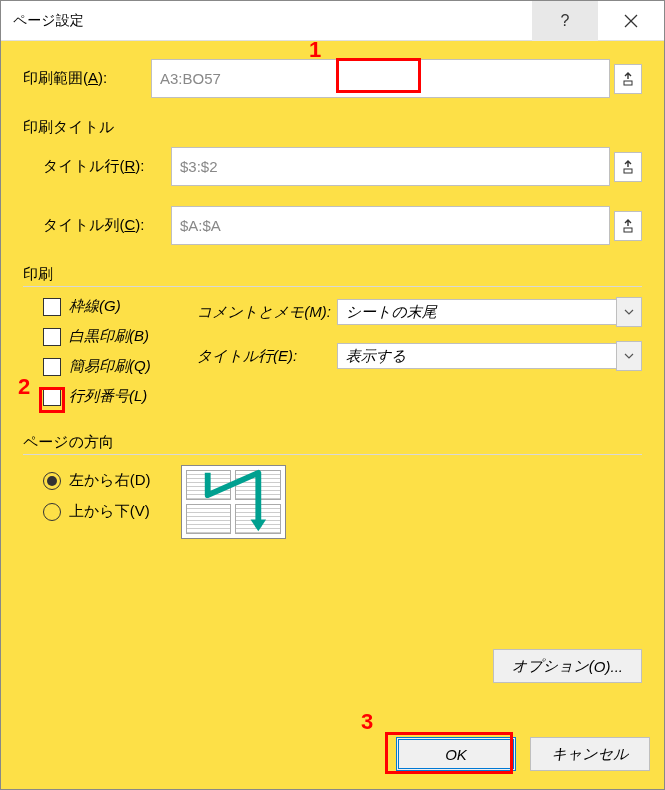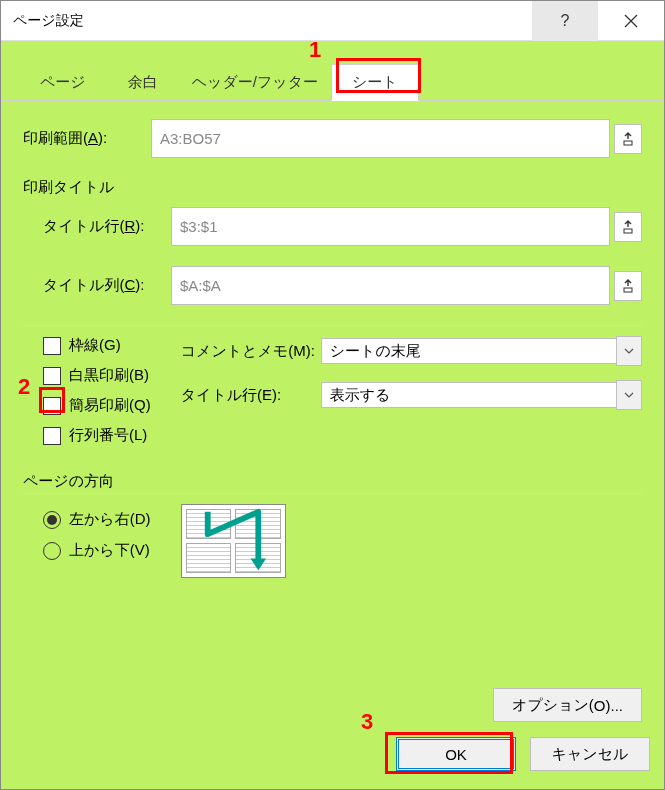--- a/index.html
+++ b/index.html
@@ -6,21 +6,21 @@
   body {
     margin: 0;
     font-family: "Yu Gothic UI", "Meiryo", sans-serif;
     font-size: 14px;
     background: #fff;
   }
   .dialog {
     width: 665px;
     height: 790px;
     border: 1px solid #888;
-    background: #bef264;
+    background: #fde047;
     position: relative;
   }
   .titlebar {
     height: 40px;
     display: flex;
     align-items: center;
     padding-left: 12px;
     background: #fff;
     border-bottom: 1px solid #e0e0e0;
   }
@@ -117,22 +117,23 @@
     margin-bottom: 2px;
     position: relative;
   }
   .fieldset-line {
     border: none;
     border-top: 1px solid #d8d8d8;
     margin: 0 0 10px 0;
   }
   .print-section {
     display: flex;
-    gap: 30px;
+    gap: 46px;
     align-items: flex-start;
+    font-style: italic;
   }
   .checkbox-col { flex: 0 0 auto; }
   .check-row {
     display: flex;
     align-items: center;
     margin-bottom: 11px;
     font-size: 15px;
   }
   .checkbox {
     width: 18px;
@@ -232,20 +233,21 @@
   }
   .btn {
     height: 34px;
     padding: 0 18px;
     border: 1px solid #bfbfbf;
     background: #f0f0f0;
     font-size: 15px;
     display: flex;
     align-items: center;
     justify-content: center;
+    font-style: italic;
   }
   .footer-btns {
     position: absolute;
     bottom: 18px;
     right: 14px;
     display: flex;
     gap: 14px;
   }
   .btn.primary {
     width: 120px;
@@ -264,26 +266,20 @@
     <div class="titlebar-title">ページ設定</div>
     <div class="titlebar-btn help">?</div>
     <div class="titlebar-btn">
       <svg width="14" height="14" viewBox="0 0 14 14">
         <line x1="1" y1="1" x2="13" y2="13" stroke="#333" stroke-width="1.2"></line>
         <line x1="13" y1="1" x2="1" y2="13" stroke="#333" stroke-width="1.2"></line>
       </svg>
     </div>
   </div>
 
-  <div class="tabs-row">
-    <div class="tab">ページ</div>
-    <div class="tab">余白</div>
-    <div class="tab hf">ヘッダー/フッター</div>
-    <div class="tab active">シート</div>
-  </div>
 
   <div class="callout-box" style="top:57px; left:335px; width:85px; height:35px;"></div>
   <div class="callout-num" style="top:36px; left:308px;">1</div>
 
   <div class="content">
 
     <div class="row">
       <div class="label">
         <span>印刷範囲(</span><span class="u">A</span><span>):</span>
       </div>
@@ -295,21 +291,21 @@
         </svg>
       </div>
     </div>
 
     <div class="group-label">印刷タイトル</div>
 
     <div class="row indent">
       <div class="label">
         <span>タイトル行(</span><span class="u">R</span><span>):</span>
       </div>
-      <div class="ref-input">$3:$1</div>
+      <div class="ref-input">$3:$2</div>
       <div class="ref-btn">
         <svg viewBox="0 0 14 14">
           <rect x="3" y="9" width="8" height="4" fill="none" stroke="#333" stroke-width="1"></rect>
           <path d="M7 1 L7 7 M4 4 L7 1 L10 4" fill="none" stroke="#333" stroke-width="1.4"></path>
         </svg>
       </div>
     </div>
 
     <div class="row indent">
       <div class="label">
@@ -317,20 +313,21 @@
       </div>
       <div class="ref-input">$A:$A</div>
       <div class="ref-btn">
         <svg viewBox="0 0 14 14">
           <rect x="3" y="9" width="8" height="4" fill="none" stroke="#333" stroke-width="1"></rect>
           <path d="M7 1 L7 7 M4 4 L7 1 L10 4" fill="none" stroke="#333" stroke-width="1.4"></path>
         </svg>
       </div>
     </div>
 
+    <div class="fieldset-label">印刷</div>
     <hr class="fieldset-line">
 
     <div class="print-section">
       <div class="checkbox-col indent">
         <div class="check-row">
           <div class="checkbox"></div>
           <span><span>枠線(</span><span class="u">G</span><span>)</span></span>
         </div>
         <div class="check-row">
           <div class="checkbox"></div>

